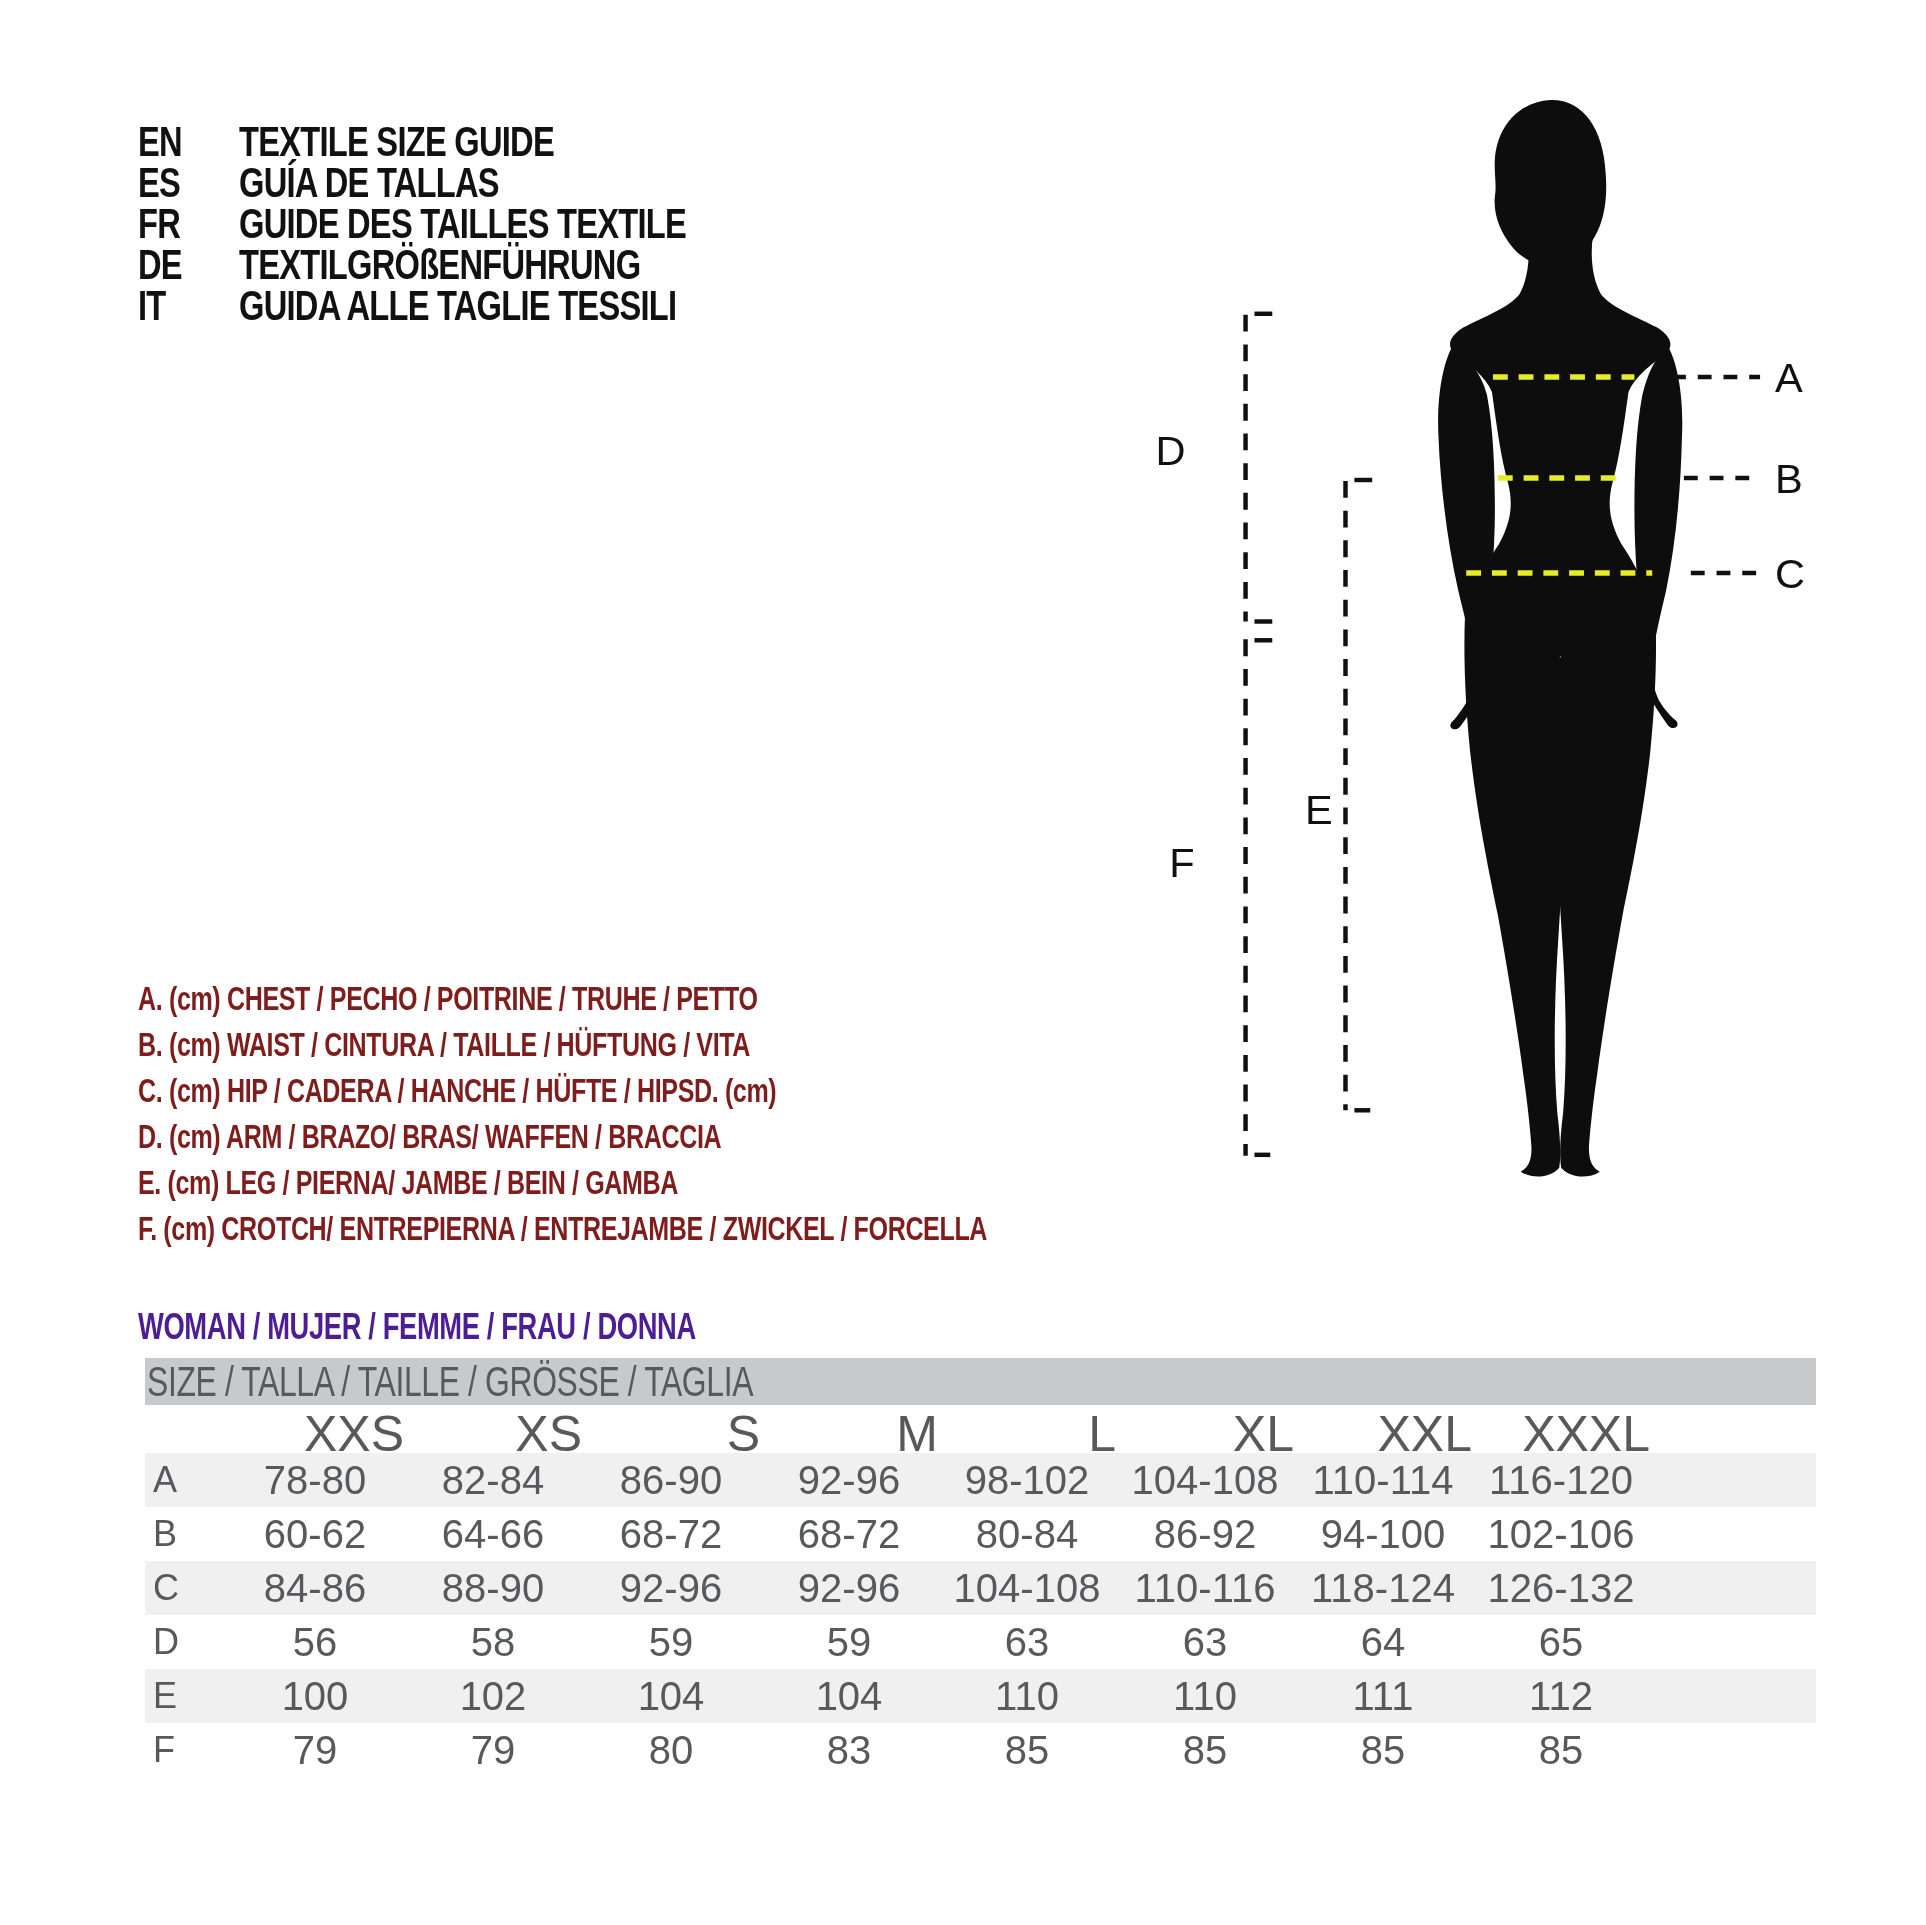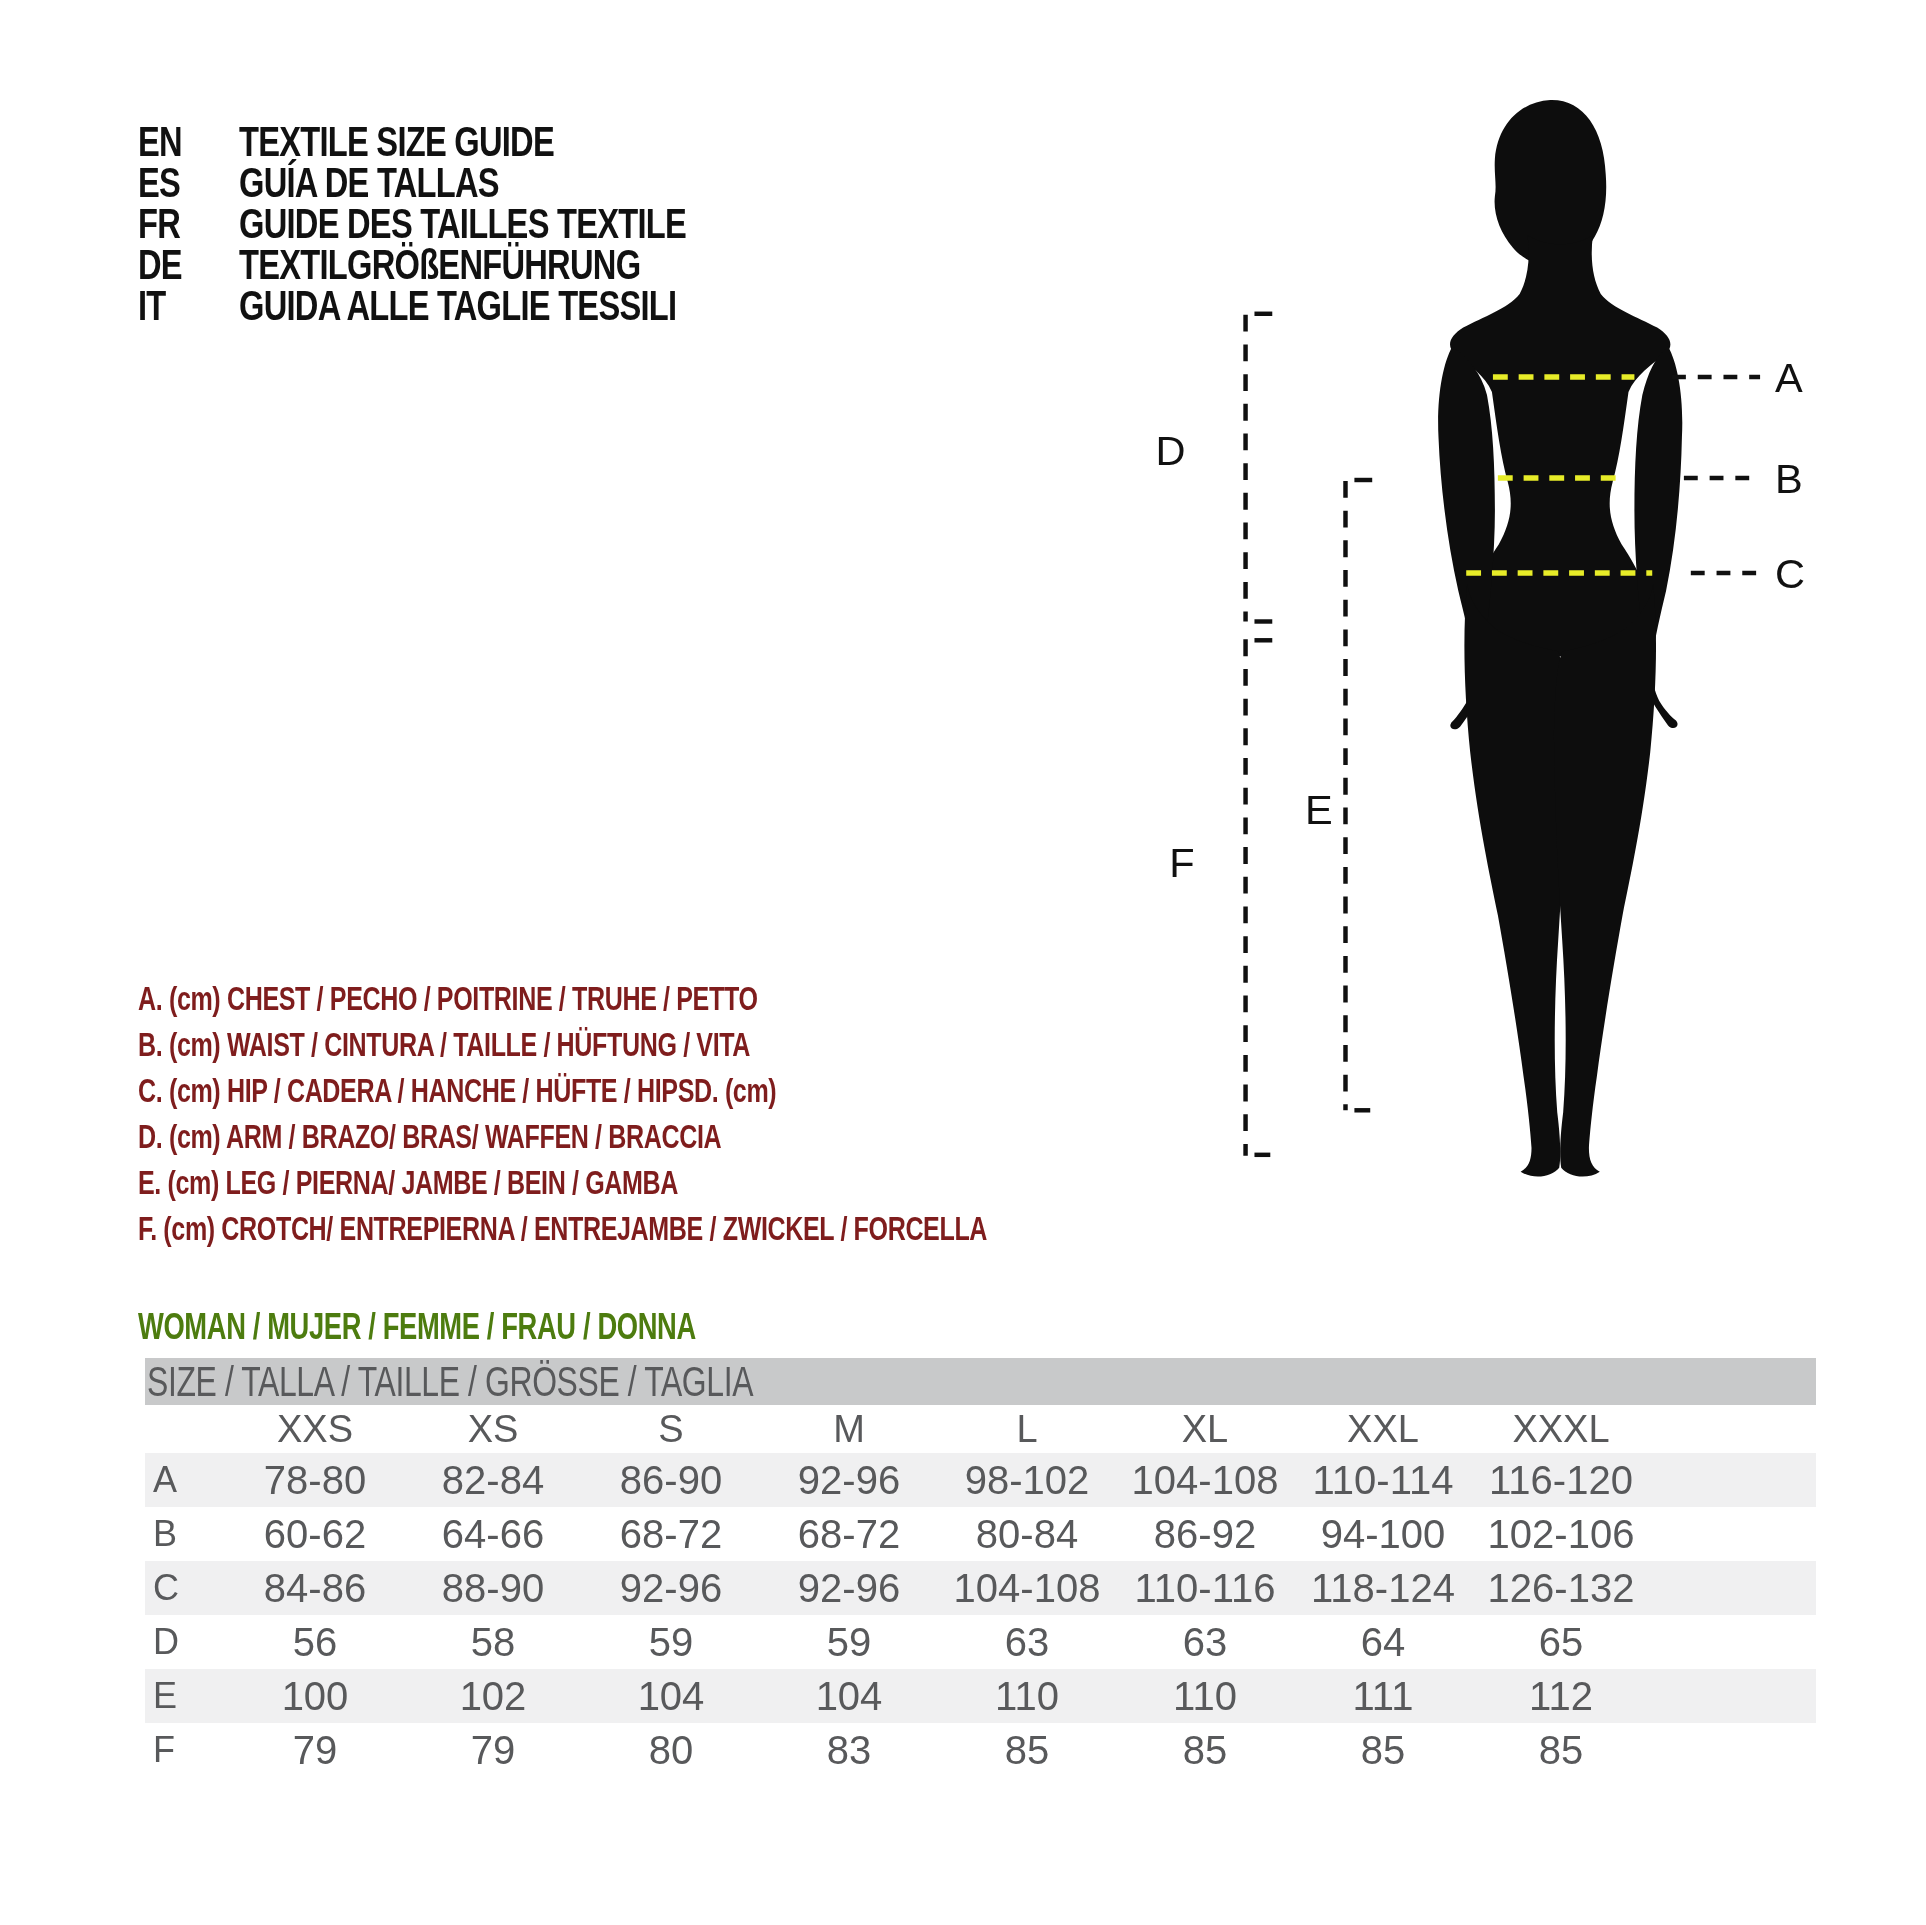--- a/index.html
+++ b/index.html
@@ -22,33 +22,33 @@
   
   .figure{position:absolute;left:1089px;top:79px;width:752px;height:1178px;}
   .figure text{font-family:"Liberation Sans", sans-serif;font-size:42px;fill:#111;}
 
   
   .legend{position:absolute;left:117px;top:976px;color:#7f1d1d;}
   .legend-line{height:46px;display:flex;align-items:center;font-size:33px;font-weight:bold;letter-spacing:-0.5px;}
 
   
   .gender-line{position:absolute;left:117px;top:1305px;height:44px;display:flex;align-items:center;
-    font-size:36px;font-weight:bold;color:#4d7c0f;letter-spacing:-0.5px;}
+    font-size:36px;font-weight:bold;color:#4c1d95;letter-spacing:-0.5px;}
 
   
   .size-table{position:absolute;left:124px;top:1358px;width:1671px;color:#58595b;}
   .table-bar{height:47px;background:#c8c9ca;display:flex;align-items:center;padding-left:2px;box-sizing:border-box;}
   .table-bar span{font-size:42px;color:#58595b;letter-spacing:-0.5px;}
   .t-row{display:grid;grid-template-columns:81px repeat(8,178px) 1fr;align-items:center;}
   .t-head{height:48px;background:#ffffff;}
   .t-data{height:54px;}
   .t-data.alt{background:#f0f0f1;}
   .t-cell{text-align:center;font-size:40px;}
   .t-label{text-align:left;padding-left:8px;font-size:36px;}
-  .t-head .t-cell{font-size:38px;}
+  .t-head .t-cell{font-size:50px;text-align:right;}
 </style>
 </head>
 <body>
 
 <div class="page">
 
   <div class="lang-block">
     <div class="lang-row">
       <span class="lang-code"><span class="cond">EN</span></span>
       <span class="lang-title"><span class="cond">TEXTILE SIZE GUIDE</span></span>

